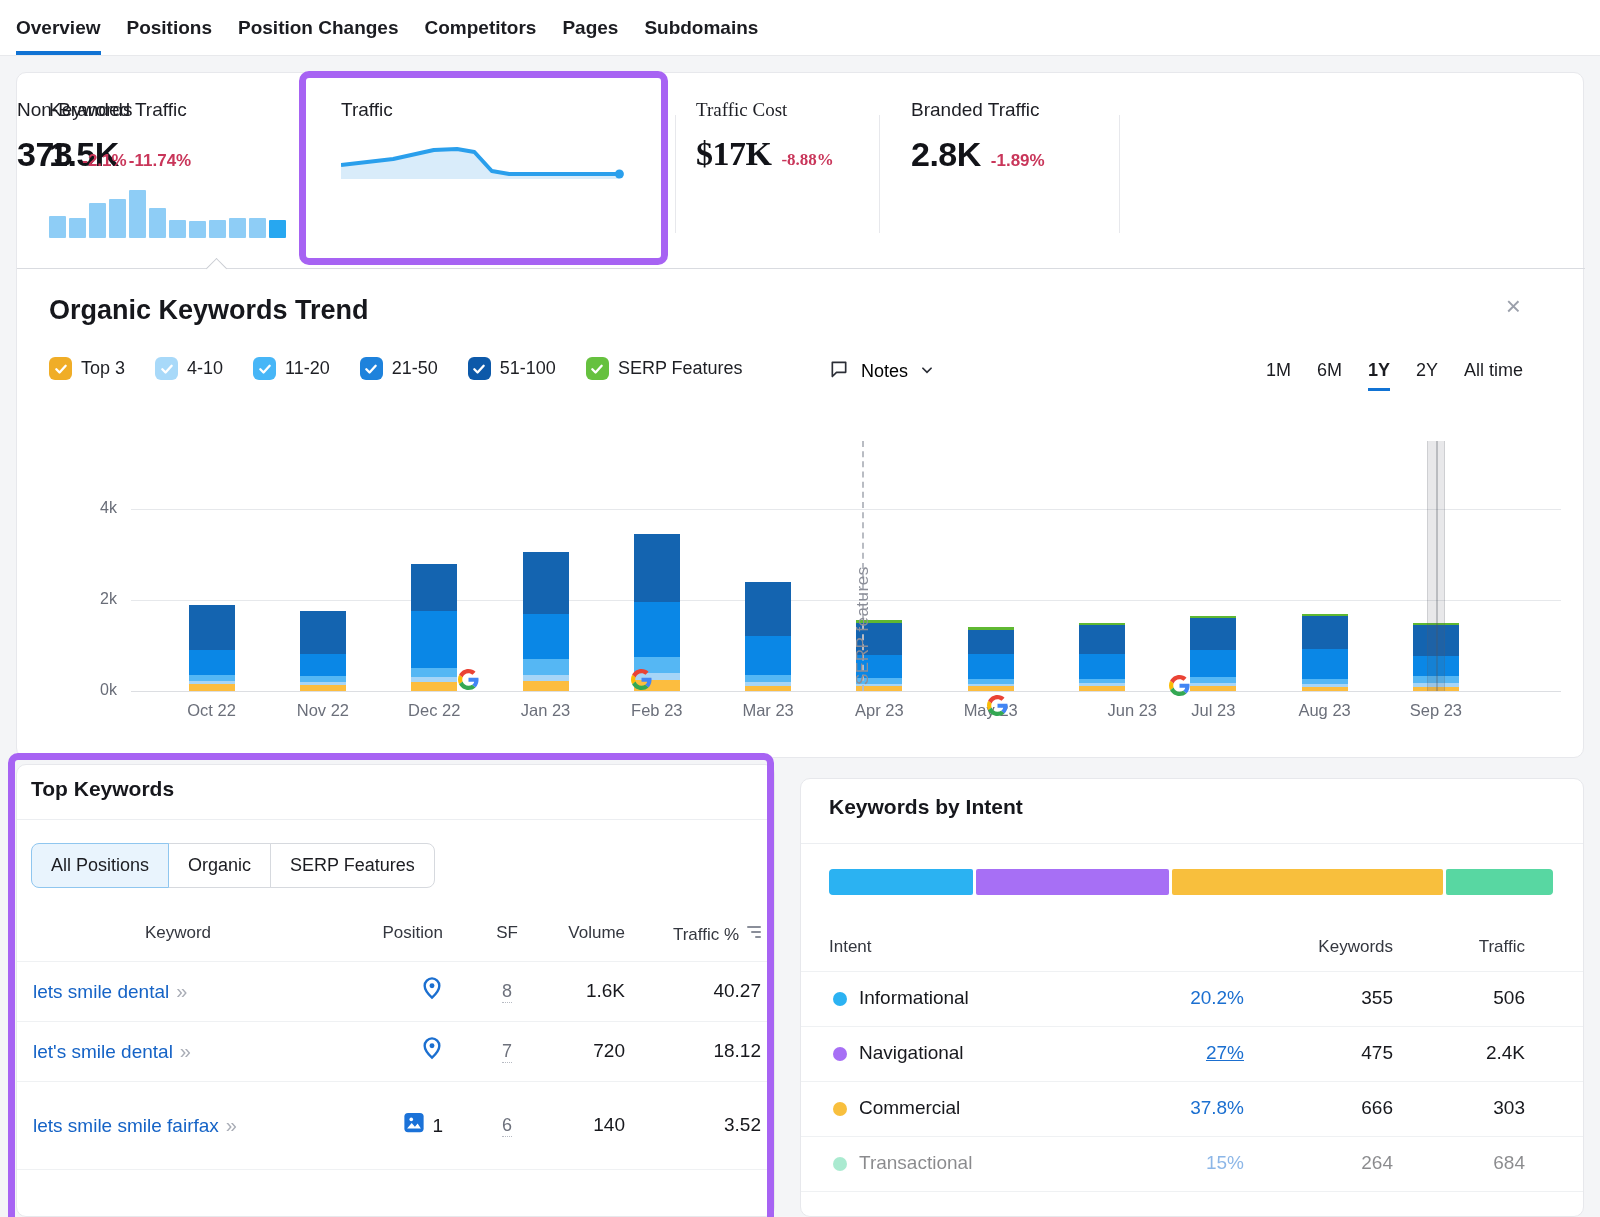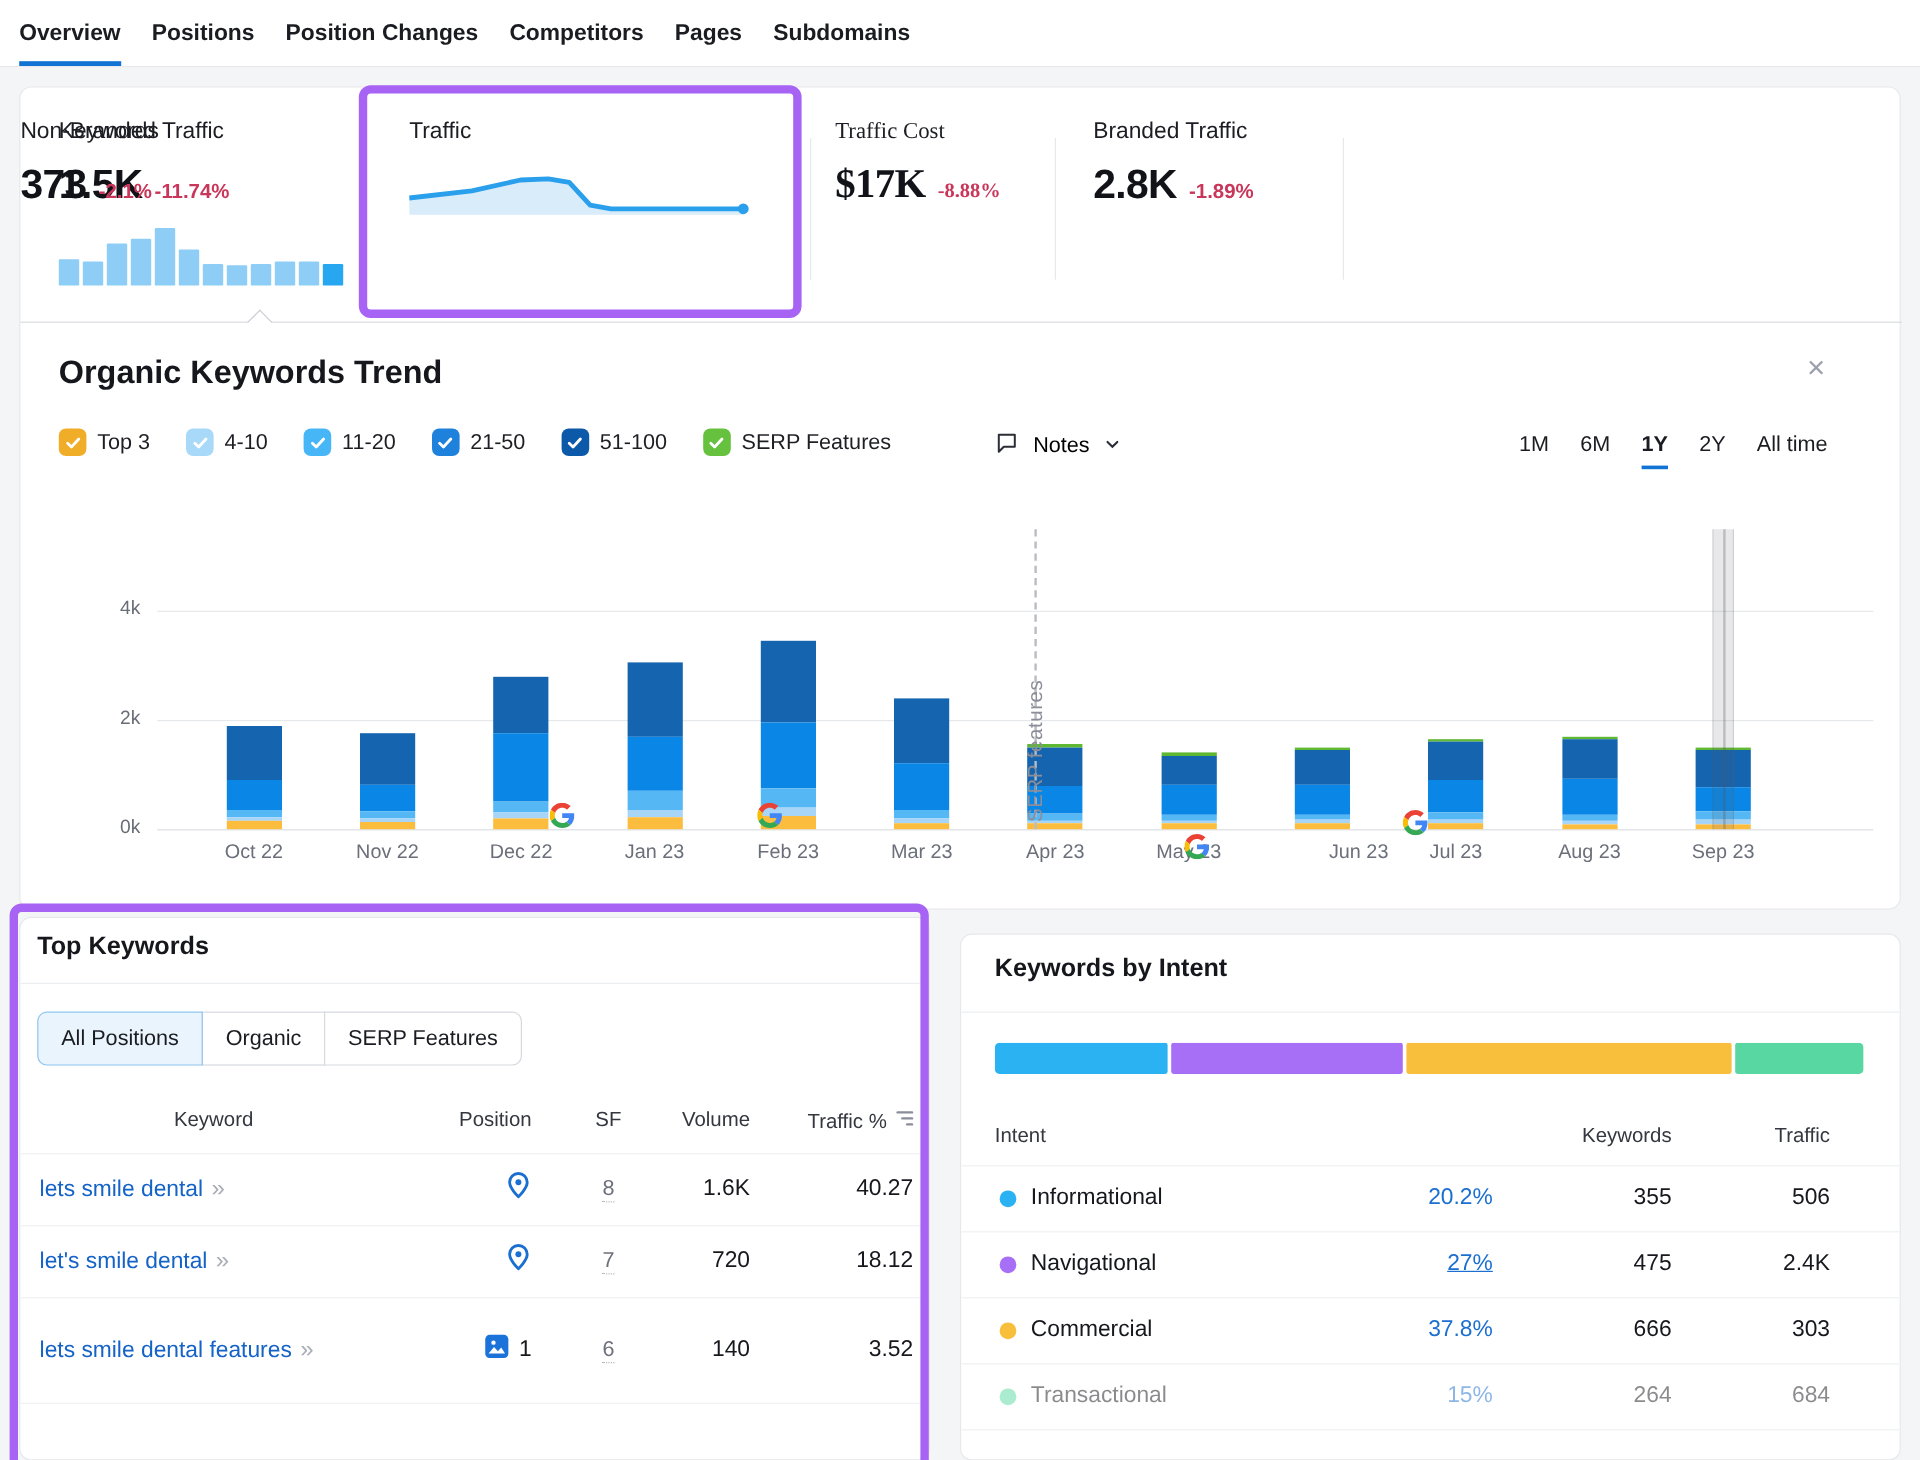--- a/index.html
+++ b/index.html
@@ -422,21 +422,21 @@
                 <path d="M12 2C7.6 2 4 5.6 4 10c0 5.6 8 13 8 13s8-7.4 8-13c0-4.4-3.6-8-8-8z" fill="none" stroke="#1b6fd0" stroke-width="2.6"></path>
                 <circle cx="12" cy="10" r="2.7" fill="#1b6fd0"></circle>
               </svg></span>
           </div>
           <div class="kcell" style="left: 450px; width: 80px; text-align: center; top: 50%; transform: translateY(-50%);"><span class="sfv">7</span></div>
           <div class="kcell" style="left: 530px; width: 78px; text-align: right; top: 50%; transform: translateY(-50%);">720</div>
           <div class="kcell" style="left: 620px; width: 124px; text-align: right; top: 50%; transform: translateY(-50%);">18.12</div>
         </div>
         <div class="rowline" style="top: 316px;"></div>
         <div class="kw-row" style="top: 316px; height: 88px;">
-          <div class="kcell" style="left: 16px; width: 290px; top: 50%; transform: translateY(-50%); line-height: 1.6;"><span class="kw-link">lets smile dental features</span><span class="chevrons">»</span></div>
+          <div class="kcell" style="left: 16px; width: 290px; top: 50%; transform: translateY(-50%); line-height: 1.6;"><span class="kw-link">lets smile smile fairfax</span><span class="chevrons">»</span></div>
           <div class="kcell" style="left: 300px; width: 126px; top: 50%; transform: translateY(-50%); display: flex; justify-content: flex-end; align-items: center; gap: 7px;">
             <span><svg viewBox="0 0 24 24" width="22" height="22">
                 <rect x="1.5" y="1.5" width="21" height="21" rx="4" fill="#1b72d8"></rect>
                 <circle cx="9" cy="8.6" r="2" fill="#fff"></circle>
                 <path d="M4.5 18.5 l5-6 3.5 4 3-3.5 3.5 5.5z" fill="#fff"></path>
               </svg></span>
             <span>1</span>
           </div>
           <div class="kcell" style="left: 450px; width: 80px; text-align: center; top: 50%; transform: translateY(-50%);"><span class="sfv">6</span></div>
           <div class="kcell" style="left: 530px; width: 78px; text-align: right; top: 50%; transform: translateY(-50%);">140</div>

